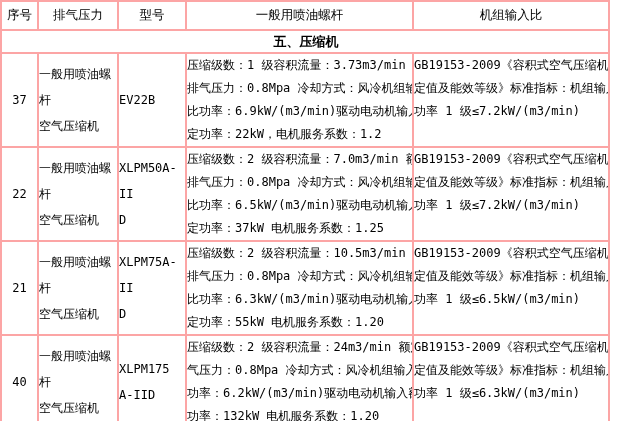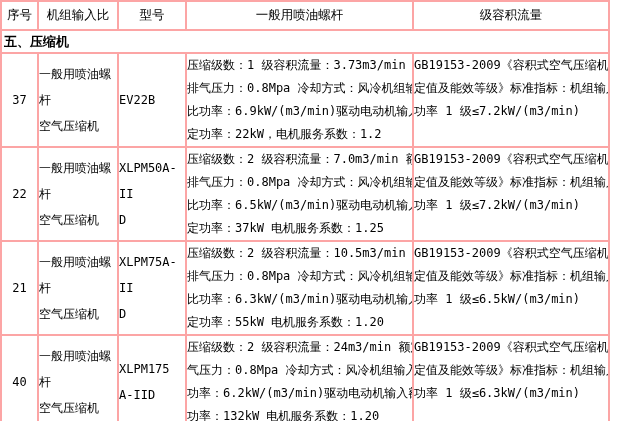--- a/index.html
+++ b/index.html
@@ -30,21 +30,21 @@
   tr.head th {
     height: 27px;
     text-align: center;
     vertical-align: middle;
     font-size: 12.5px;
   }
   tr.section td {
     height: 21px;
     font-weight: bold;
     font-size: 13px;
-    text-align: left;
+    text-align: center;
     vertical-align: middle;
     padding-left: 2px;
   }
   tr.r0 { height: 94px; }
   tr.r1 { height: 88px; }
   tr.r2 { height: 88px; }
   tr.r3 { height: 88px; }
   td.c-no {
     text-align: center;
     vertical-align: middle;
@@ -72,24 +72,24 @@
     <col style="width:37px">
     <col style="width:80px">
     <col style="width:68px">
     <col style="width:227px">
     <col style="width:196px">
   </colgroup>
 
   <tbody>
       <tr class="head">
     <th>序号</th>
-    <th>机组输入比</th>
+    <th>排气压力</th>
     <th>型号</th>
     <th>一般用喷油螺杆</th>
-    <th>级容积流量</th>
+    <th>机组输入比</th>
   </tr>
 
   <tr class="section">
     <td colspan="5">五、压缩机</td>
   </tr>
 
   <tr class="r0">
     <td class="c-no">37</td>
     <td class="c-name">一般用喷油螺杆
 空气压缩机</td>

